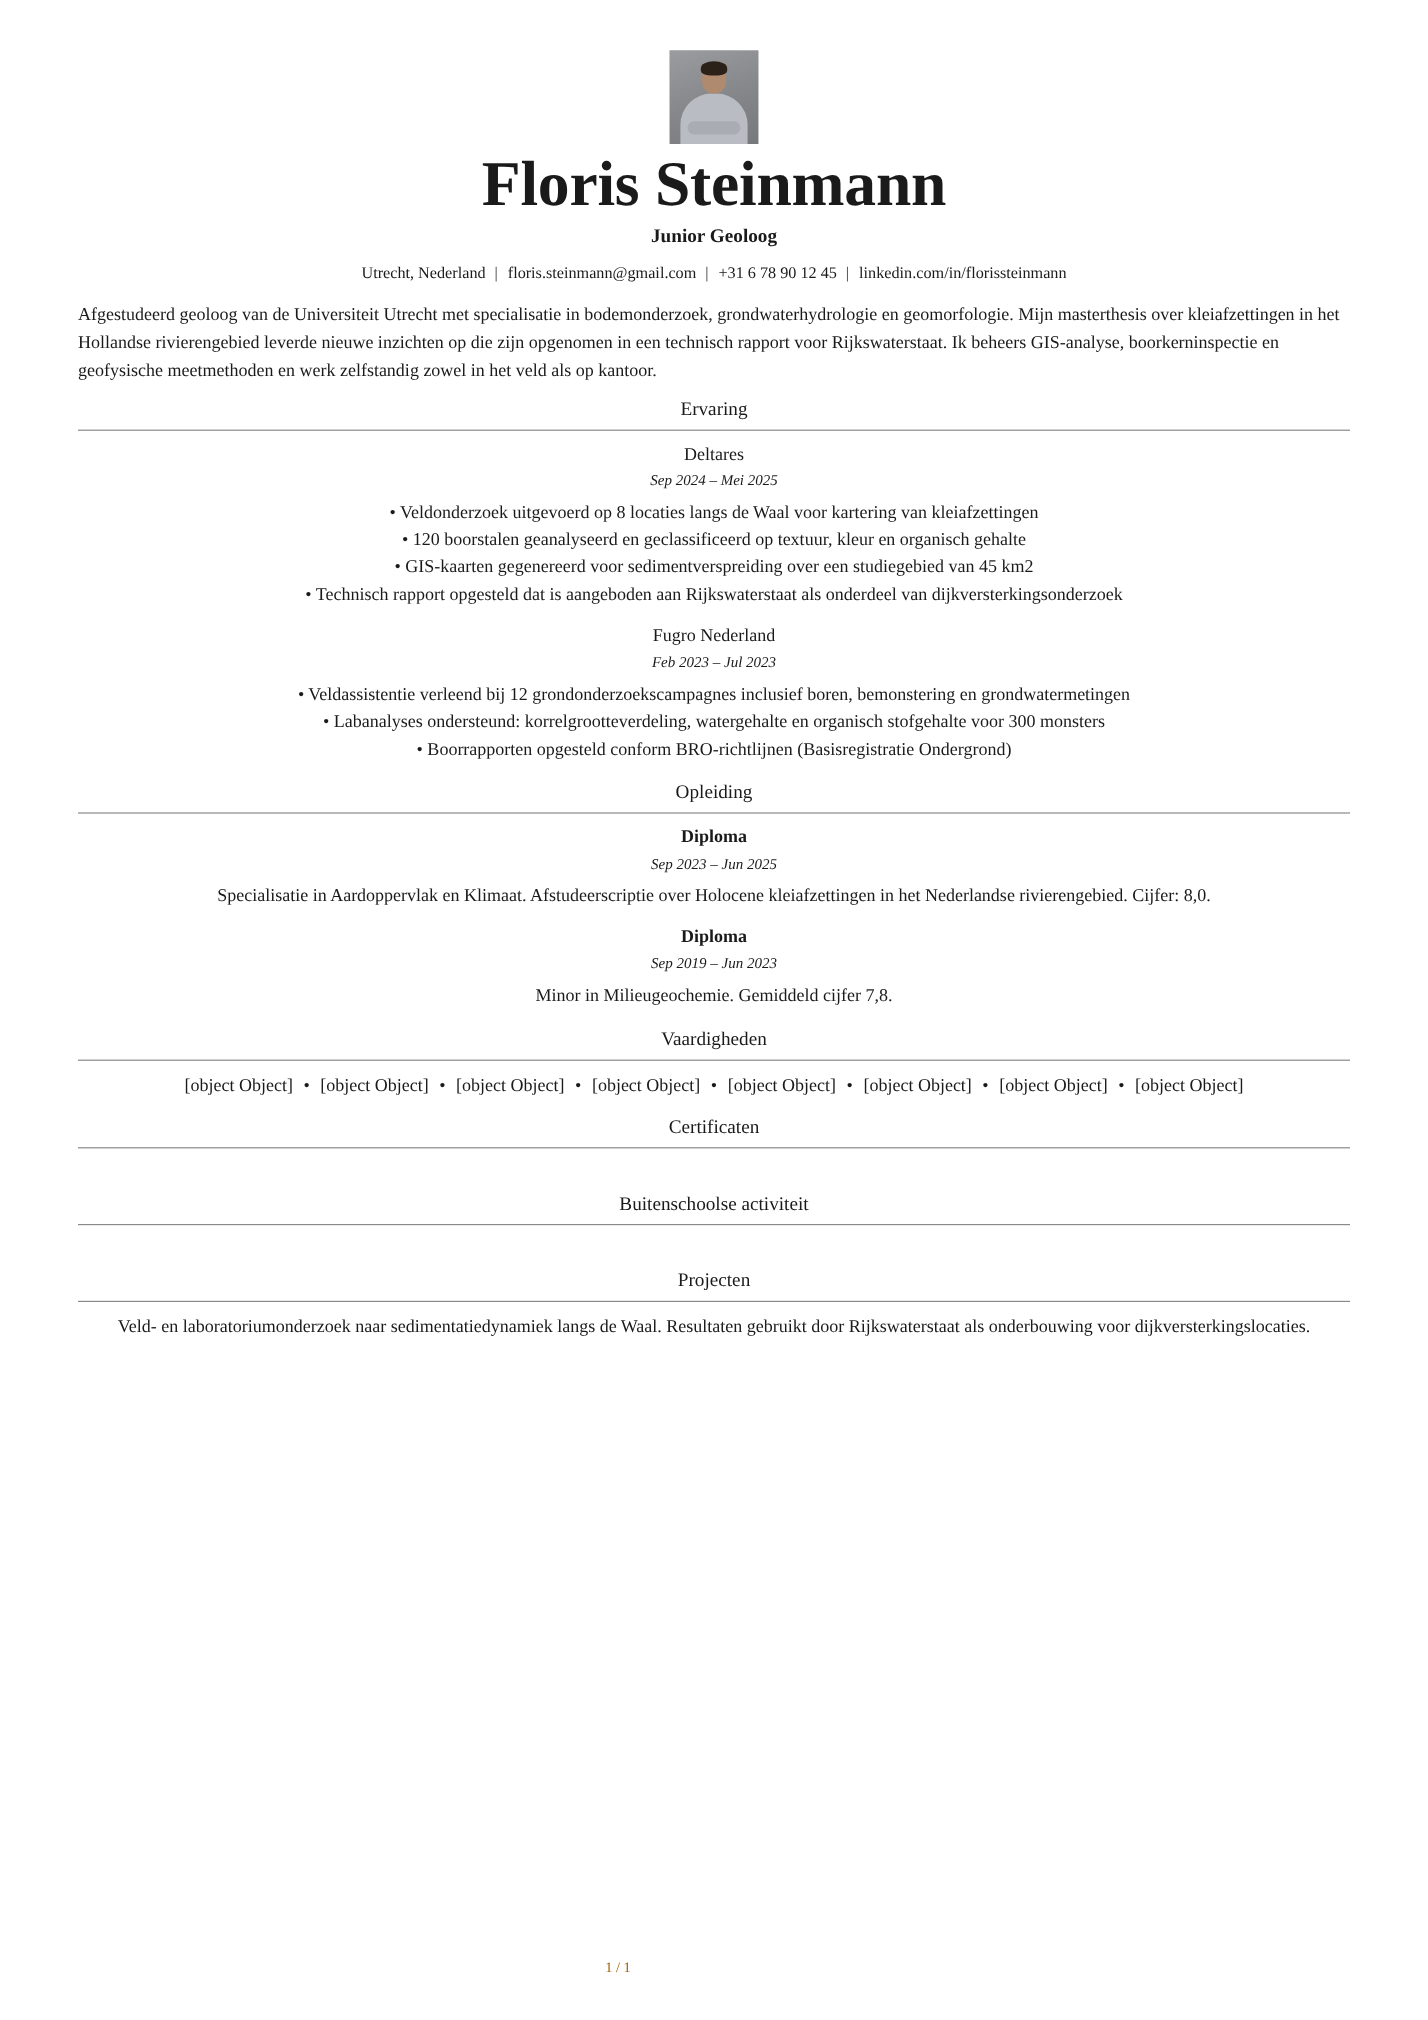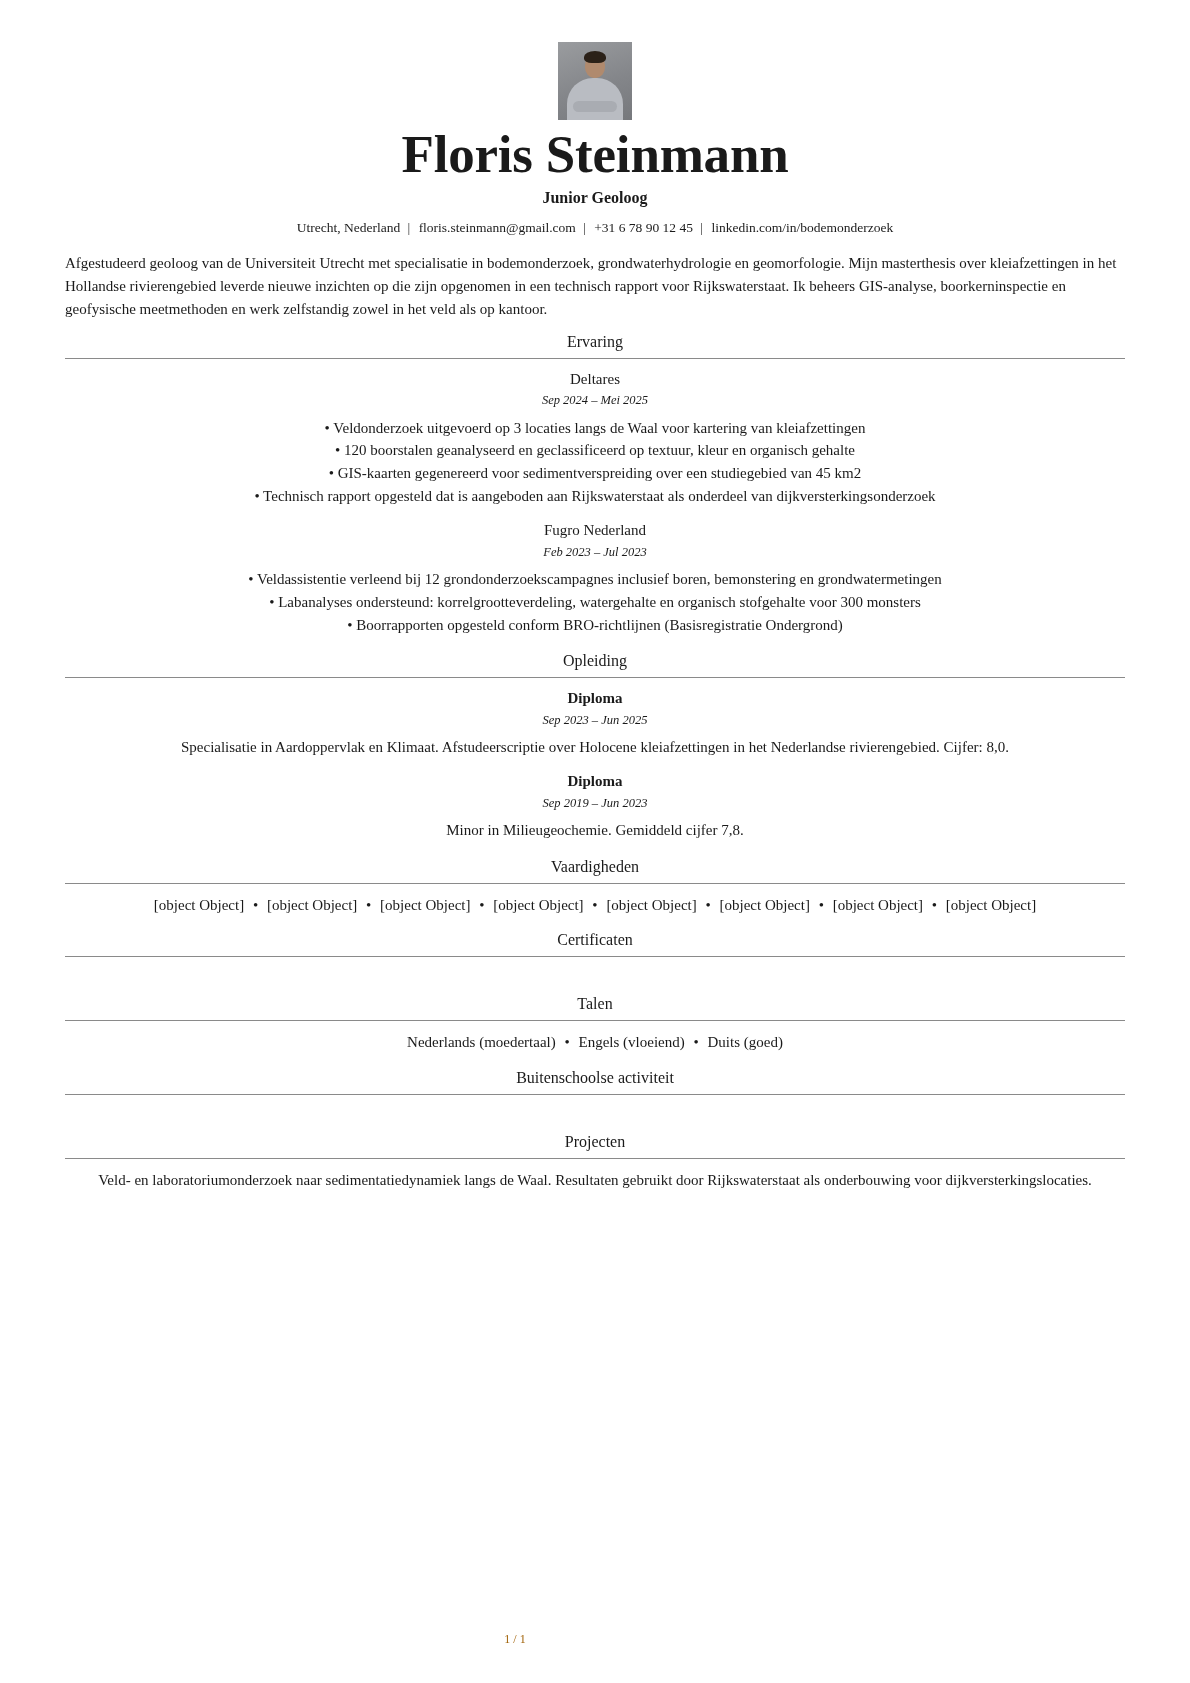--- a/index.html
+++ b/index.html
@@ -219,35 +219,35 @@
     <h1 class="name">Floris Steinmann</h1>
     <div class="title">Junior Geoloog</div>
 
     <div class="contact">
       <span>Utrecht, Nederland</span>
       <span class="sep">|</span>
       <span>floris.steinmann@gmail.com</span>
       <span class="sep">|</span>
       <span>+31 6 78 90 12 45</span>
       <span class="sep">|</span>
-      <span>linkedin.com/in/bodemonderzoek</span>
+      <span>linkedin.com/in/florissteinmann</span>
     </div>
 
     <p class="summary">Afgestudeerd geoloog van de Universiteit Utrecht met specialisatie in bodemonderzoek, grondwaterhydrologie en geomorfologie. Mijn masterthesis over kleiafzettingen in het Hollandse rivierengebied leverde nieuwe inzichten op die zijn opgenomen in een technisch rapport voor Rijkswaterstaat. Ik beheers GIS-analyse, boorkerninspectie en geofysische meetmethoden en werk zelfstandig zowel in het veld als op kantoor.</p>
 
     <div class="section">
       <div class="section-heading">Ervaring</div>
       <hr class="rule">
       <div class="section-body">
 
         <div class="entry">
           <div class="entry-org">Deltares</div>
           <div class="entry-dates">Sep 2024 – Mei 2025</div>
           <ul class="bullets">
-            <li>• Veldonderzoek uitgevoerd op 3 locaties langs de Waal voor kartering van kleiafzettingen</li>
+            <li>• Veldonderzoek uitgevoerd op 8 locaties langs de Waal voor kartering van kleiafzettingen</li>
             <li>• 120 boorstalen geanalyseerd en geclassificeerd op textuur, kleur en organisch gehalte</li>
             <li>• GIS-kaarten gegenereerd voor sedimentverspreiding over een studiegebied van 45 km2</li>
             <li>• Technisch rapport opgesteld dat is aangeboden aan Rijkswaterstaat als onderdeel van dijkversterkingsonderzoek</li>
           </ul>
         </div>
 
         <div class="entry">
           <div class="entry-org">Fugro Nederland</div>
           <div class="entry-dates">Feb 2023 – Jul 2023</div>
           <ul class="bullets">
@@ -303,33 +303,20 @@
         </div>
       </div>
     </div>
 
     <div class="section">
       <div class="section-heading">Certificaten</div>
       <hr class="rule">
       <div class="section-body empty-body"></div>
     </div>
 
-    <div class="section">
-      <div class="section-heading">Talen</div>
-      <hr class="rule">
-      <div class="section-body">
-        <div class="inline-list">
-          <span>Nederlands (moedertaal)</span>
-          <span class="dot">•</span>
-          <span>Engels (vloeiend)</span>
-          <span class="dot">•</span>
-          <span>Duits (goed)</span>
-        </div>
-      </div>
-    </div>
 
     <div class="section">
       <div class="section-heading">Buitenschoolse activiteit</div>
       <hr class="rule">
       <div class="section-body empty-body"></div>
     </div>
 
     <div class="section">
       <div class="section-heading">Projecten</div>
       <hr class="rule">

